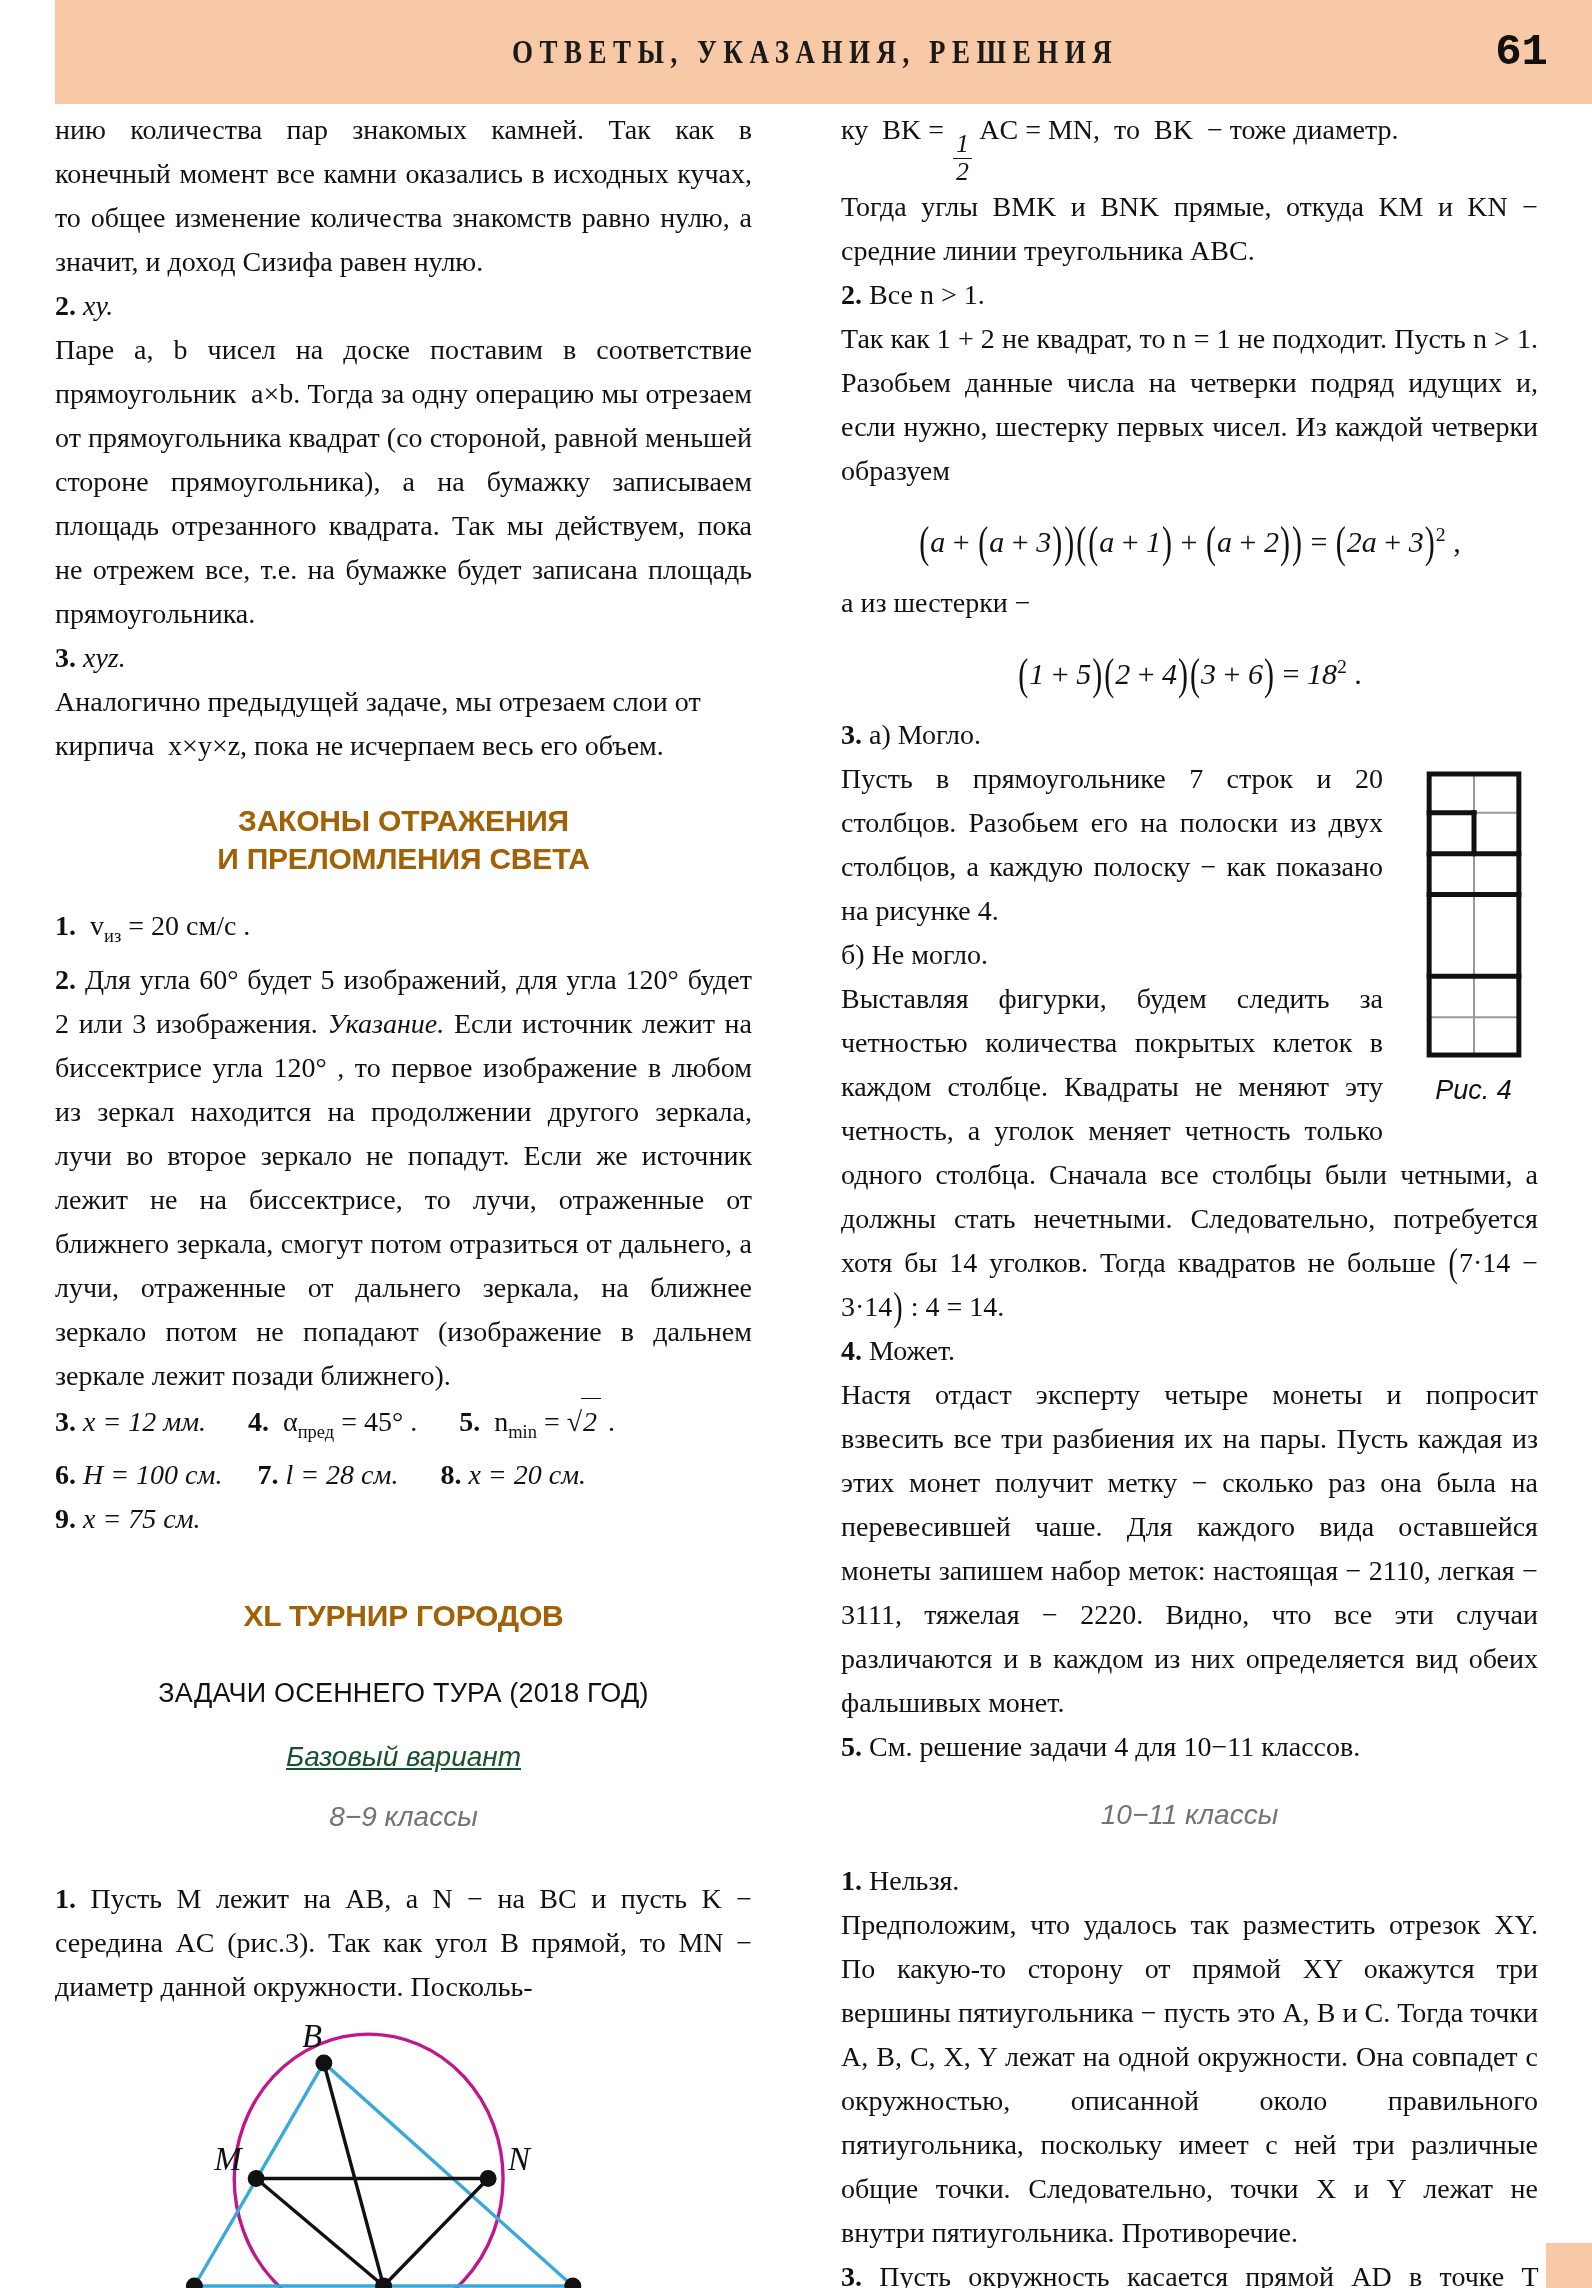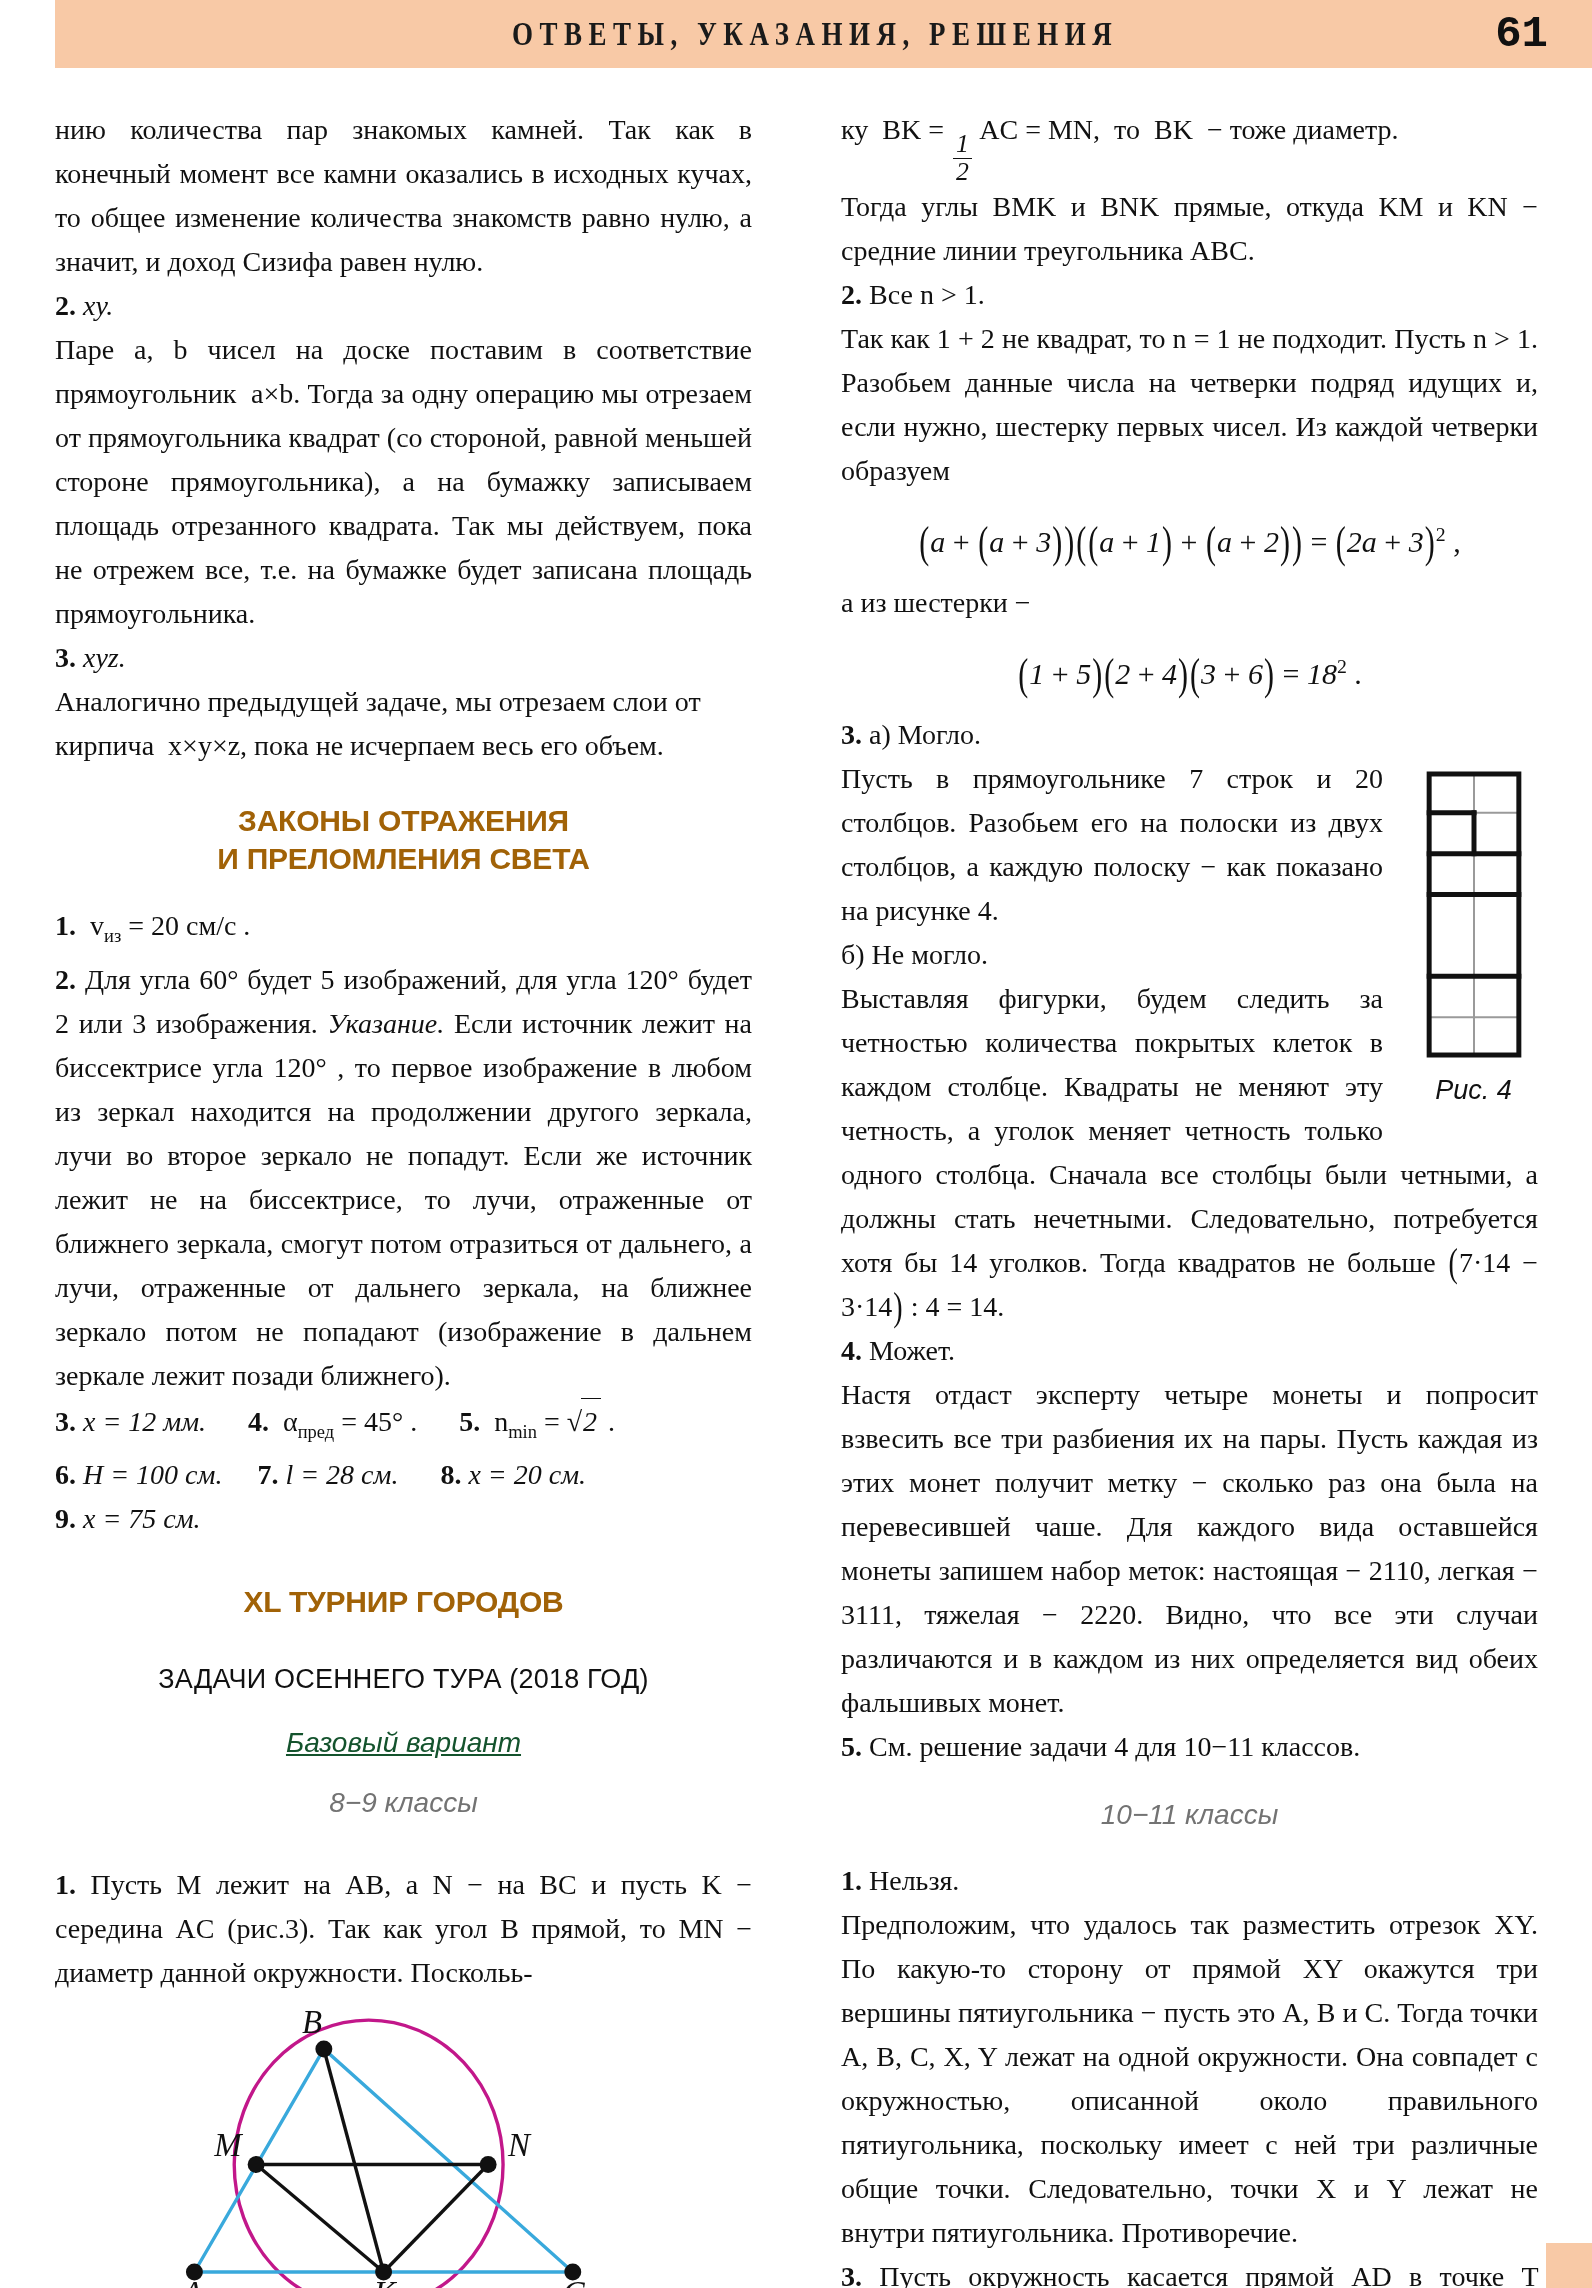--- a/index.html
+++ b/index.html
@@ -7,21 +7,21 @@
   body {
     width: 1592px; height: 2289px;
     background: #ffffff;
     font-family: "Liberation Serif", "DejaVu Serif", serif;
     position: relative;
     overflow: hidden;
   }
   
   .page-header {
     position: absolute;
-    left: 55px; top: 0; right: 0; height: 68px;
+    left: 55px; top: 0; right: 0; height: 104px;
     background: #f8c9a6;
     display: flex; align-items: center;
   }
   .header-title {
     flex: 1;
     text-align: center;
     font-family: "Liberation Serif", "DejaVu Serif", serif;
     font-weight: 700;
     font-size: 27px;
     letter-spacing: 6.5px;
@@ -238,21 +238,21 @@
       &nbsp;&nbsp;&nbsp;&nbsp;
       <span class="bnum">8.</span>
       <span class="ital">x = 20 см.</span>
     </p>
 
     <p class="last">
       <span class="bnum">9.</span>
       <span class="ital">x = 75 см.</span>
     </p>
 
-    <div class="sec-head" style="margin-top:42px">XL ТУРНИР ГОРОДОВ</div>
+    <div class="sec-head" style="margin-top:56px">XL ТУРНИР ГОРОДОВ</div>
     <div class="sub-head">ЗАДАЧИ ОСЕННЕГО ТУРА (2018 ГОД)</div>
     <div class="sub-head-ital">Базовый вариант</div>
     <div class="classes-head">8−9 классы</div>
 
     <div class="spacer-m"></div>
 
     <p><span class="bnum">1.</span> Пусть <span class="mvar">M</span> лежит на <span class="mvar">AB</span>, а <span class="mvar">N</span> − на <span class="mvar">BC</span> и пусть <span class="mvar">K</span> − середина <span class="mvar">AC</span> (рис.3). Так как угол <span class="mvar">B</span> прямой, то <span class="mvar">MN</span> − диаметр данной окружности. Поскольь-</p>
 
     <div class="fig3-wrap">
       <svg width="697" height="299" viewBox="0 0 700 300" style="font-size:28.5px">

